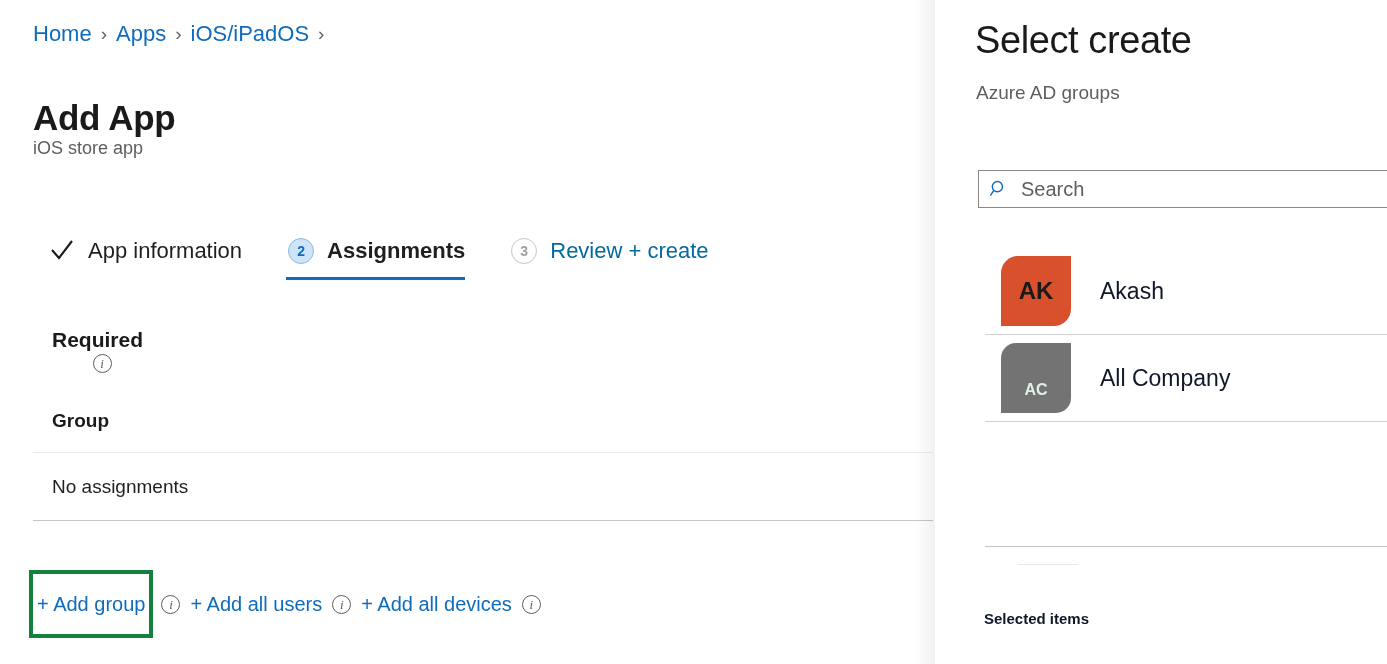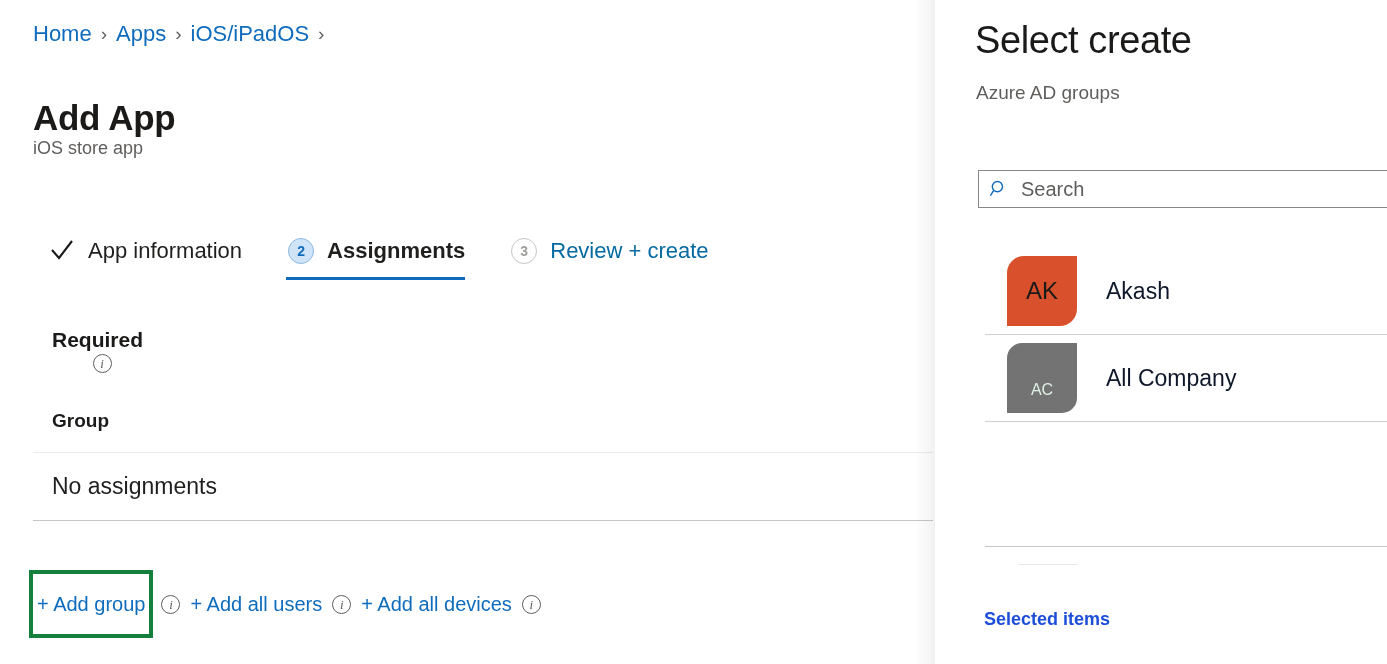--- a/index.html
+++ b/index.html
@@ -123,21 +123,21 @@
   .tbl-head {
     display: flex; padding: 0 0 20px 19px;
     font-size: 19px; font-weight: bold; color: #1b1a19;
   }
   .col-groupmode { width: 390px; flex: 0 0 auto; }
   .col-group { flex: 1 1 auto; }
   .tbl-divider-top { height: 1px; background: #edebe9; width: 900px; }
   .tbl-row {
     display: flex; align-items: center;
     height: 67px; padding-left: 19px;
-    font-size: 23px; color: #201f1e;
+    font-size: 19px; color: #201f1e;
   }
   .tbl-divider-bot { height: 1px; background: #c8c6c4; width: 900px; }
 
   
   .actions {
     position: absolute; left: 33px; top: 570px;
     display: flex; align-items: center;
     font-size: 20px; line-height: 26px;
     white-space: nowrap;
   }
@@ -200,40 +200,41 @@
     display: flex; align-items: center;
     height: 86px;
     cursor: pointer;
   }
   .avatar {
     width: 70px; height: 70px;
     flex: 0 0 auto;
     display: flex; align-items: center; justify-content: center;
     font-size: 24px;
     border-radius: 16px 2px 16px 2px;
-    margin-left: 22px;
+    margin-left: 16px;
+    font-weight: bold;
   }
   .avatar.ak { background: #d9512c; color: #1b1a19; border-radius: 17px 0 17px 0; }
   .avatar.ac { background: #737373; color: #dff0e4; border-radius: 15px 0 15px 0;
                align-items: flex-end; padding-bottom: 14px; font-size: 16px; }
   .group-name { font-size: 23px; color: #0f172a; margin-left: 29px; }
   .list-divider { height: 1px; background: #d2d0ce; width: 402px; }
 
   
   .bottom-divider {
     position: absolute; left: 985px; top: 546px;
     width: 402px; height: 1px; background: #c8c6c4;
   }
   .faint-line {
     position: absolute; left: 1018px; top: 564px;
     width: 60px; height: 1px; background: #e7e9f0;
   }
   .selected-items {
     position: absolute; left: 984px; top: 605px;
-    font-size: 18px; line-height: 28px; font-weight: bold; color: #1d4ed8;
+    font-size: 15px; line-height: 28px; font-weight: bold; color: #0f172a;
   }
 </style>
 </head>
 <body>
 
 <div id="root">
 
   <div class="left-pane">
 
     <div class="breadcrumb">

